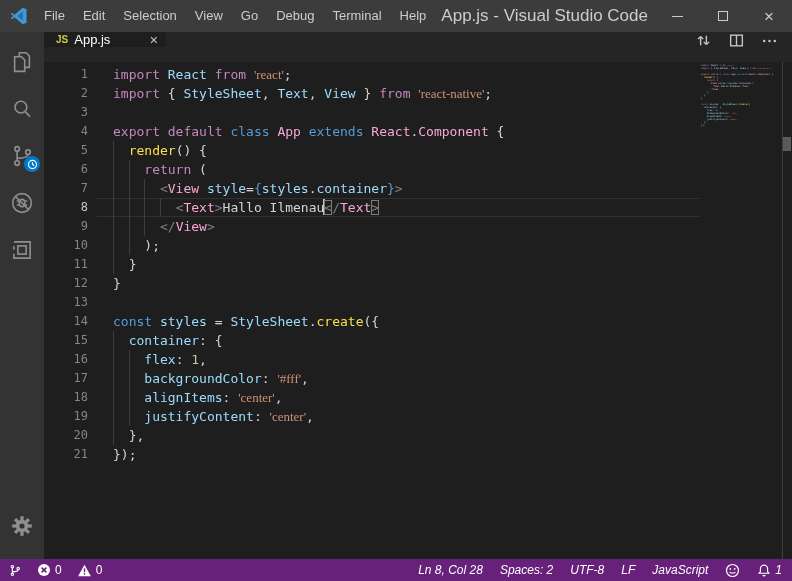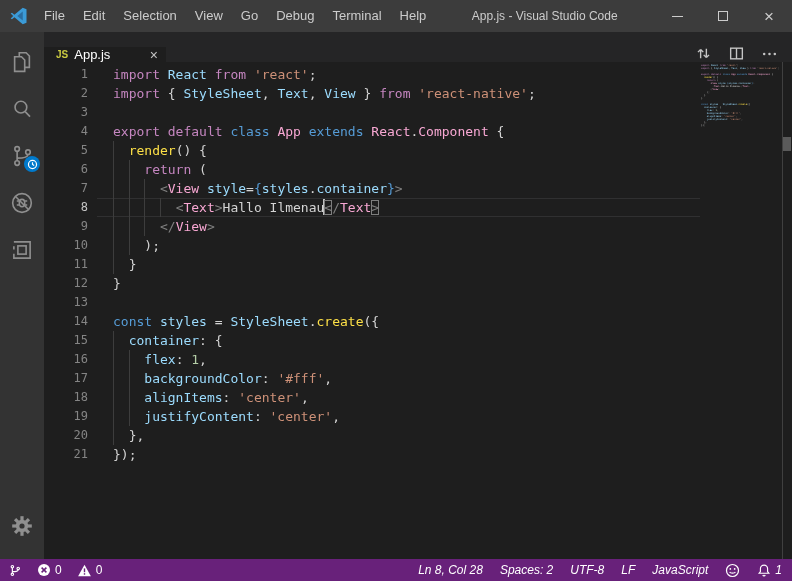--- a/index.html
+++ b/index.html
@@ -4,42 +4,42 @@
 <style>
   * { box-sizing: border-box; margin: 0; padding: 0; }
   html,body { width: 792px; height: 581px; overflow: hidden; background:#1e1e1e;
               font-family:"Liberation Sans", sans-serif; }
 
   
   .titlebar { height:32px; background:#3c3c3c; display:flex; align-items:center; color:#cccccc; }
   .vscode-logo { width:20px; height:20px; margin:0 6px 0 9px; flex:none; }
   .menubar { display:flex; height:100%; align-items:center; }
   .menu-item { padding:0 9px; font-size:13px; line-height:32px; cursor:default; }
-  .window-title { flex:1; text-align:center; font-size:12px; color:#cccccc; white-space:nowrap; overflow:hidden; }
+  .window-title { flex:1; text-align:center; font-size:17px; color:#cccccc; white-space:nowrap; overflow:hidden; }
   .window-controls { display:flex; height:100%; flex:none; }
   .wc { width:46px; height:100%; display:flex; align-items:center; justify-content:center; color:#cccccc; }
   .min-glyph { width:11px; height:1px; background:#cccccc; }
   .max-glyph { width:10px; height:10px; border:1px solid #cccccc; }
   .close-glyph { font-size:17px; line-height:1; }
 
   
   .main { display:flex; height:527px; }
 
   
   .activitybar { width:44px; background:#333333; display:flex; flex-direction:column; align-items:center; padding-top:6px; flex:none; }
   .ab-item { width:44px; height:47px; display:flex; align-items:center; justify-content:center; position:relative; }
   .ab-item svg { stroke:#8f8f8f; fill:none; stroke-width:1.5; }
   .ab-badge { position:absolute; right:4px; bottom:7px; width:16px; height:16px; border-radius:50%;
               background:#007acc; display:flex; align-items:center; justify-content:center; }
   .ab-badge svg { stroke:#ffffff; fill:none; stroke-width:1.3; }
   .ab-bottom { margin-top:auto; margin-bottom:10px; }
 
   
   .editor-group { flex:1; display:flex; flex-direction:column; min-width:0; background:#1e1e1e; }
-  .tabbar { height:30px; background:#252526; display:flex; align-items:flex-end; flex:none; }
+  .tabbar { height:30px; background:#252526; display:flex; align-items:flex-start; flex:none; }
   .tab { width:122px; background:#1e1e1e; display:flex; align-items:center; padding:0 8px 0 12px; gap:6px; }
   .tab-icon { color:#cbcb41; font-weight:bold; font-size:10px; flex:none; }
   .tab-label { color:#ffffff; font-size:13px; white-space:nowrap; }
   .tab-close { margin-left:auto; color:#c5c5c5; font-size:14px; line-height:1; }
   .tab-actions { margin-left:auto; display:flex; align-items:center; gap:16px; padding-right:14px; }
   .tab-actions svg { stroke:#c5c5c5; fill:none; stroke-width:1.3; }
 
   
   .editor { flex:1; position:relative; overflow:hidden;
             font-family:"DejaVu Sans Mono","Liberation Mono",monospace; font-size:13px; }
@@ -49,21 +49,21 @@
   .line.current .ln { color:#c6c6c6; }
   .line.current::before { content:""; position:absolute; left:53px; right:0; top:0; bottom:0;
                           border-top:1px solid #303031; border-bottom:1px solid #303031; pointer-events:none; }
   .content { margin-left:25px; white-space:pre; position:relative; flex:1; color:#d4d4d4; }
   .guide { position:absolute; top:0; bottom:0; width:1px; background:#3d3d3d; }
   .tok.k { color:#c586c0; } 
   .tok.b { color:#569cd6;margin-top:42px; } 
   .tok.t { color:#f9a8d4; } 
   .tok.v { color:#9cdcfe; } 
   .tok.f { color:#fde047; } 
-  .tok.s { color:#ce9178; } 
+  .tok.s { color:#ce9178;font-family:Liberation Serif, serif; } 
   .tok.n { color:#b5cea8; } 
   .tok.p { color:#d4d4d4; } 
   .tok.g { color:#808080; } 
   .tok.j { color:#569cd6; } 
   .tok.w { color:#d4d4d4; }
   .tok.boxed { box-shadow: inset 0 0 0 1px #7e7e7e; }
   .cursor { display:inline-block; width:2px; height:16px; background:#c0c0c0; vertical-align:-3px; margin:0 -1px; }
 
   
   .minimap { position:absolute; top:2px; right:11px; width:80px; overflow:hidden;

